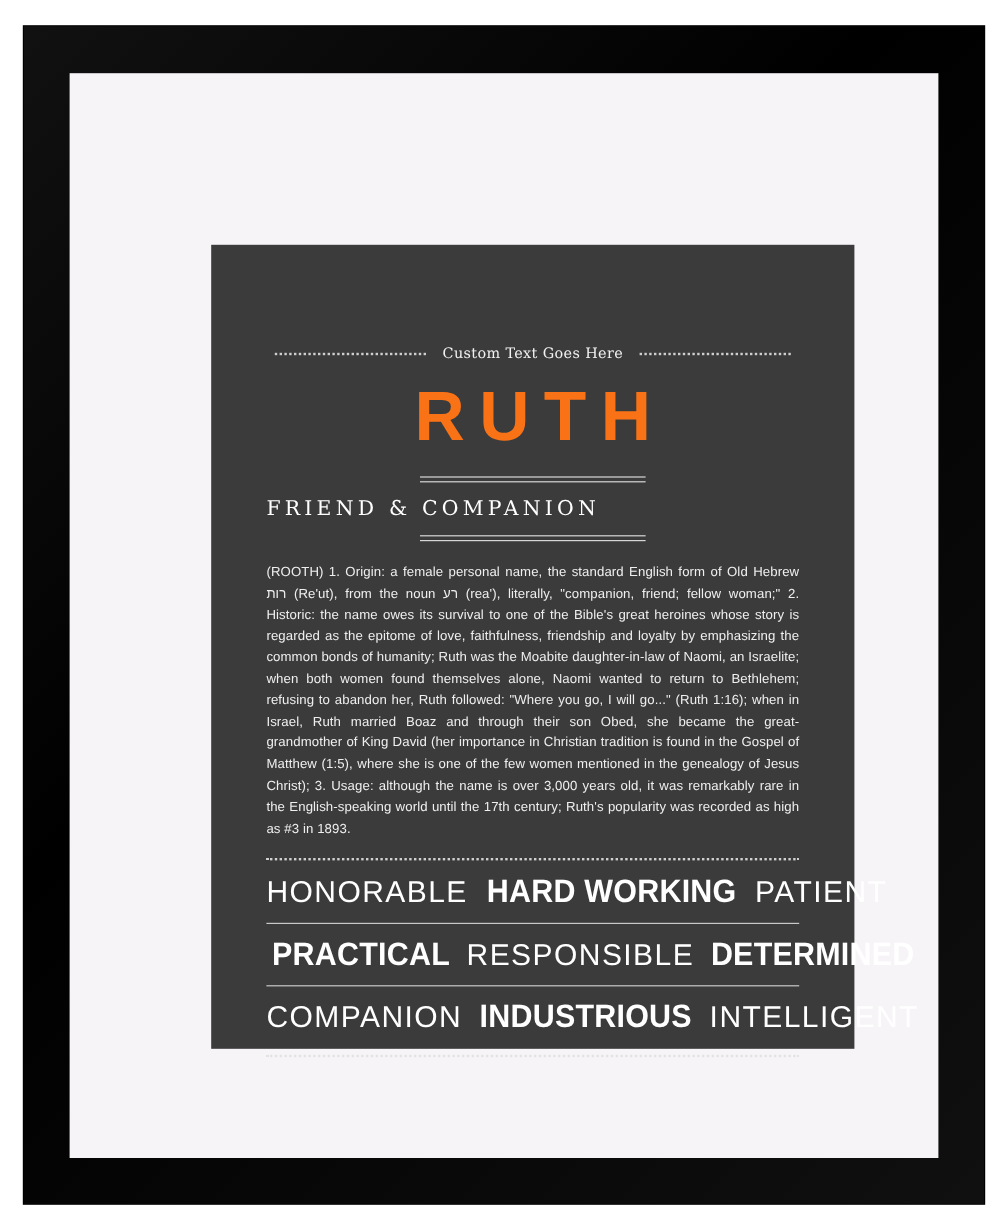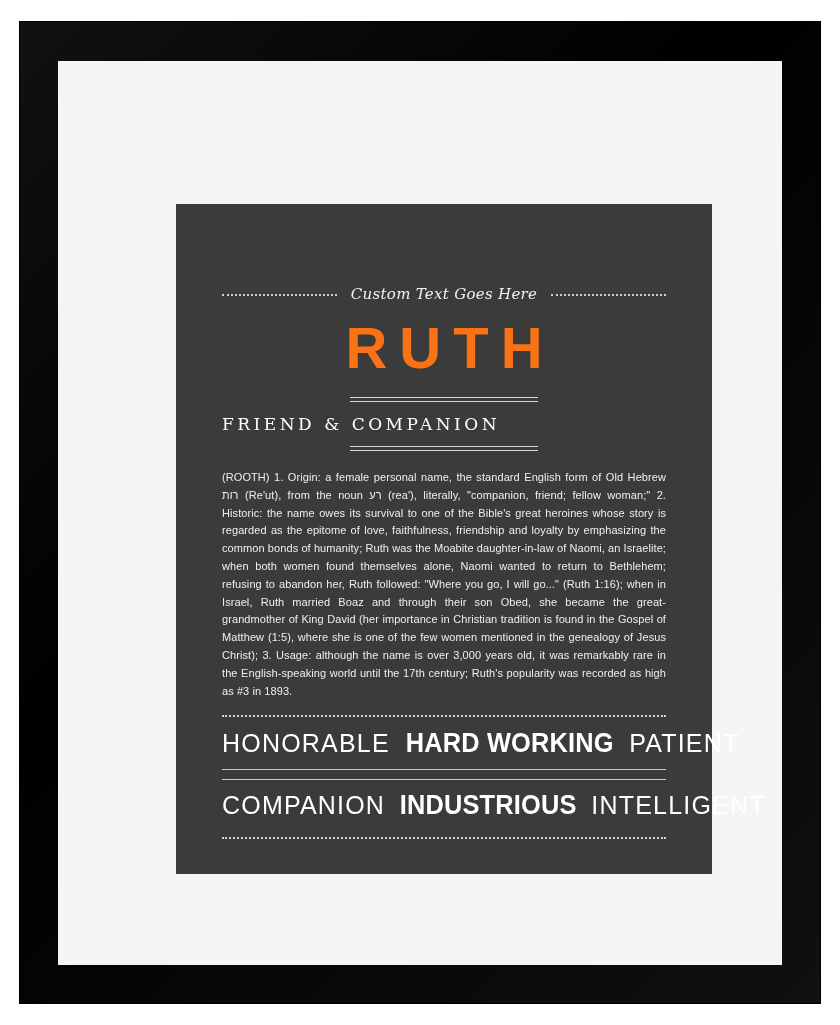--- a/index.html
+++ b/index.html
@@ -74,22 +74,21 @@
   }
   .dotted-lead {
     flex: 1 1 auto;
     height: 1px;
     border-bottom: 2px dotted #e8e8e8;
     opacity: .85;
     max-width: 126px;
   }
   .custom-text {
     font-family: "DejaVu Serif", serif;
-    font-style: italic;
-    font-size: 15px;
+    font-size: 12px;
     letter-spacing: .3px;
     color: #f2f2f2;
     padding: 0 14px;
     white-space: nowrap;
   }
 
   
   .name {
     text-align: center;
     font-family: "Liberation Sans", sans-serif;
@@ -206,20 +205,21 @@
 
           <div class="rule-double below"></div>
 
           <div class="definition">(ROOTH)  1. Origin:  a female personal name, the standard English form of Old Hebrew רות (Re'ut), from the noun רע (rea'), literally, "companion, friend; fellow woman;"  2. Historic:  the name owes its survival to one of the Bible's great heroines whose story is regarded as the epitome of love, faithfulness, friendship and loyalty by emphasizing the common bonds of humanity; Ruth was the Moabite daughter-in-law of Naomi, an Israelite; when both women found themselves alone, Naomi wanted to return to Bethlehem; refusing to abandon her, Ruth followed: "Where you go, I will go..." (Ruth 1:16); when in Israel, Ruth married Boaz and through their son Obed, she became the great-grandmother of King David (her importance in Christian tradition is found in the Gospel of Matthew (1:5), where she is one of the few women mentioned in the genealogy of Jesus Christ);  3. Usage:  although the name is over 3,000 years old, it was remarkably rare in the English-speaking world until the 17th century; Ruth's popularity was recorded as high as #3 in 1893.</div>
 
           <div class="dotted-divider"></div>
 
           <div class="traits">
             <div class="trait-line" id="trait-line-0"><span class="trait t-reg">HONORABLE</span><span class="trait-sep"></span><span class="trait t-cond">HARD WORKING</span><span class="trait-sep"></span><span class="trait t-reg">PATIENT</span></div>
             <div class="solid-divider"></div>
+            <div class="trait-line" id="trait-line-1"><span class="trait t-cond">PRACTICAL</span><span class="trait-sep"></span><span class="trait t-reg">RESPONSIBLE</span><span class="trait-sep"></span><span class="trait t-cond">DETERMINED</span></div>
             <div class="solid-divider"></div>
             <div class="trait-line" id="trait-line-2"><span class="trait t-reg">COMPANION</span><span class="trait-sep"></span><span class="trait t-cond">INDUSTRIOUS</span><span class="trait-sep"></span><span class="trait t-reg">INTELLIGENT</span></div>
           </div>
 
           <div class="dotted-divider"></div>
 
         </div>
       </div>
 
     </div>

